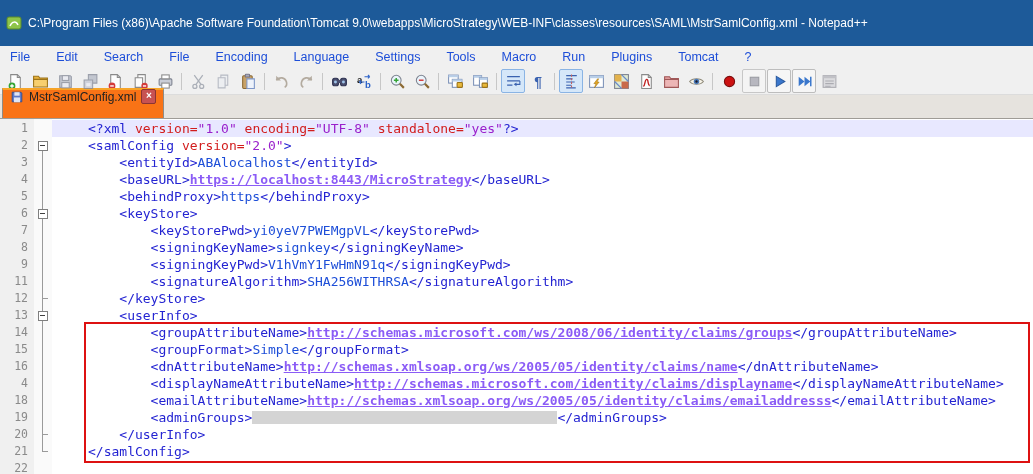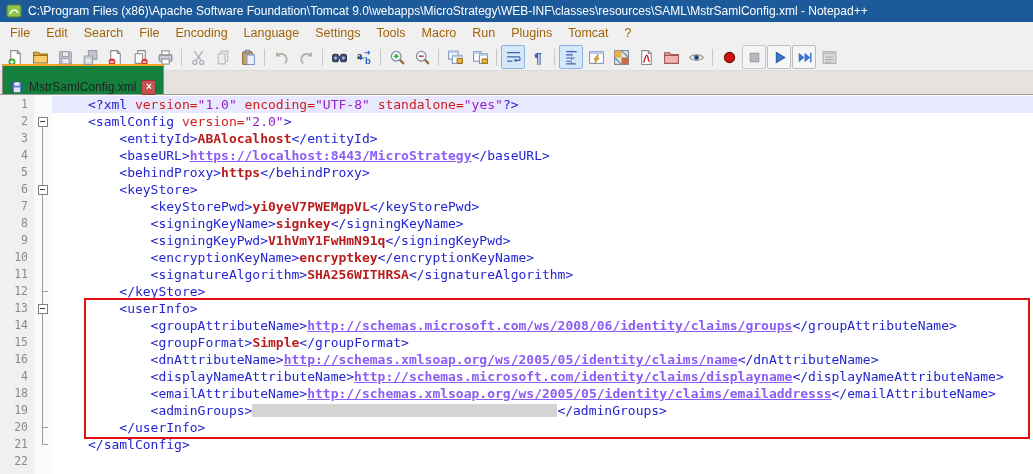--- a/index.html
+++ b/index.html
@@ -2,45 +2,45 @@
 <html style="--title-bar: #1d5a99; --menu-bg: #f0f0f0; --tab-accent: #f7a428; --tag: #2424d2; --attr: #d21d1d; --val: #9a20cc; --line-highlight: #e8e8ff; --annotation: #dd1111; --redact: #d4d4d4; --gutter-num: #8a8a8a;"><head>
 <meta charset="utf-8">
 <style>
   html,body{margin:0;padding:0;}
   body{width:1033px;height:474px;overflow:hidden;background:#fff;
        font-family:"Liberation Sans",sans-serif;-webkit-font-smoothing:antialiased;}
   .window{width:1033px;height:474px;display:flex;flex-direction:column;}
 
   
   .titlebar{height:22px;flex:none;background:var(--title-bar,#1d5a99);color:#fff;
-            display:flex;align-items:center;gap:6px;padding:0 6px;font-size:12px;}
+            display:flex;align-items:center;gap:6px;padding:12px 6px;font-size:12px;}
   .titlebar svg{flex:none;}
   .title-text{white-space:nowrap;overflow:hidden;}
 
   
   .menubar{height:22px;flex:none;background:var(--menu-bg,#f0f0f0);display:flex;
-           align-items:center;font-size:12.5px;color:#a16207;padding-left:2px;}
+           align-items:center;font-size:12.5px;color:#1d4ed8;padding-left:2px;gap:10px;}
   .menu-item{padding:2px 8px;cursor:default;}
 
   
   .toolbar{height:26px;flex:none;background:var(--menu-bg,#f0f0f0);display:flex;
            align-items:center;padding:0 3px;gap:1px;border-bottom:1px solid #dcdcdc;}
   .tbtn{width:22px;height:22px;display:flex;align-items:center;justify-content:center;
         border:1px solid transparent;border-radius:2px;flex:none;}
   .tbtn.active{background:#d5e7f9;border-color:#8ab4e4;}
   .tbtn.framed{border-color:#bdbdbd;background:#f6f6f6;}
   .tbtn.disabled{opacity:.8;}
   .tsep{width:1px;height:17px;background:#c7c7c7;margin:0 3px;flex:none;}
 
   
   .tabbar{height:23px;flex:none;background:#e6e3de;display:flex;align-items:flex-end;
           padding-left:2px;border-bottom:1px solid #9f9c96;}
-  .tab{height:22px;box-sizing:border-box;background:#15803d;border:1px solid #8f8c86;
+  .tab{height:22px;box-sizing:border-box;background:#f97316;border:1px solid #8f8c86;
        border-bottom:none;border-top:2px solid var(--tab-accent,#f7a428);
-       display:flex;align-items:flex-start;gap:5px;padding:14px 7px;font-size:12px;color:#222;}
+       display:flex;align-items:flex-end;gap:5px;padding:14px 7px;font-size:12px;color:#222;}
   .tab-close{width:13px;height:13px;background:#c75252;border:1px solid #8a3434;border-radius:2px;
              color:#fff;font-size:10px;line-height:11px;text-align:center;font-weight:bold;}
 
   
   .editor{position:relative;flex:1;background:#fff;overflow:hidden;
           font-family:"DejaVu Sans Mono","Liberation Mono",monospace;font-size:13px;color:#000;}
   .editor .bg-num{position:absolute;left:0;top:0;bottom:0;width:34px;background:#f0f0f0;}
   .editor .bg-fold{position:absolute;left:34px;top:0;bottom:0;width:18px;background:#fafafa;}
   .rows{position:absolute;inset:0;padding-top:1px;}
   .row{display:flex;height:17px;line-height:17px;}
@@ -50,21 +50,21 @@
   .fold i{position:absolute;display:block;}
   .fv{left:8px;top:0;bottom:0;width:1px;background:#9a9a9a;}
   .ftick{left:8px;top:8px;width:6px;height:1px;background:#9a9a9a;}
   .fbox{left:3.5px;top:3.5px;width:8px;height:8px;border:1px solid #7f7f7f;background:#fff;}
   .fbox::after{content:'';position:absolute;left:1.5px;right:1.5px;top:3px;height:1px;background:#3f3f3f;}
   .code{flex:1;white-space:pre;padding-left:36px;}
   .row.hl .code{background:var(--line-highlight,#e8e8ff);}
   .tok-tag{color:var(--tag,#2424d2);margin-top:7px;}
   .tok-attr{color:var(--attr,#d21d1d);}
   .tok-val{color:var(--val,#9a20cc);}
-  .tok-text{color:#b91c1c;font-weight:700;}
+  .tok-text{color:#1d4ed8;font-weight:400;}
   .tok-url{color:#8b5cf6;font-weight:700;text-decoration:underline;}
   .redacted{display:inline-block;height:13px;background:var(--redact,#d4d4d4);vertical-align:-2px;}
   .ann-box{position:absolute;left:84px;right:3px;border:2px solid var(--annotation,#dd1111);
            pointer-events:none;}
 </style>
 </head>
 <body>
 
 <div class="window">
 
@@ -390,27 +390,20 @@
           <span class="code"><span class="tok-tag">        &lt;signingKeyName&gt;</span><span class="tok-text">signkey</span><span class="tok-tag">&lt;/signingKeyName&gt;</span></span>
         </div>
         <div class="row">
           <span class="ln">9</span>
           <span class="fold">
             <i class="fv"></i>
           </span>
           <span class="code"><span class="tok-tag">        &lt;signingKeyPwd&gt;</span><span class="tok-text">V1hVmY1FwHmN91q</span><span class="tok-tag">&lt;/signingKeyPwd&gt;</span></span>
         </div>
         <div class="row">
-          <span class="ln">10</span>
-          <span class="fold">
-            <i class="fv"></i>
-          </span>
-          <span class="code"><span class="tok-tag">        &lt;encryptionKeyName&gt;</span><span class="tok-text">encryptkey</span><span class="tok-tag">&lt;/encryptionKeyName&gt;</span></span>
-        </div>
-        <div class="row">
           <span class="ln">11</span>
           <span class="fold">
             <i class="fv"></i>
           </span>
           <span class="code"><span class="tok-tag">        &lt;signatureAlgorithm&gt;</span><span class="tok-text">SHA256WITHRSA</span><span class="tok-tag">&lt;/signatureAlgorithm&gt;</span></span>
         </div>
         <div class="row">
           <span class="ln">12</span>
           <span class="fold">
             <i class="fv"></i>

